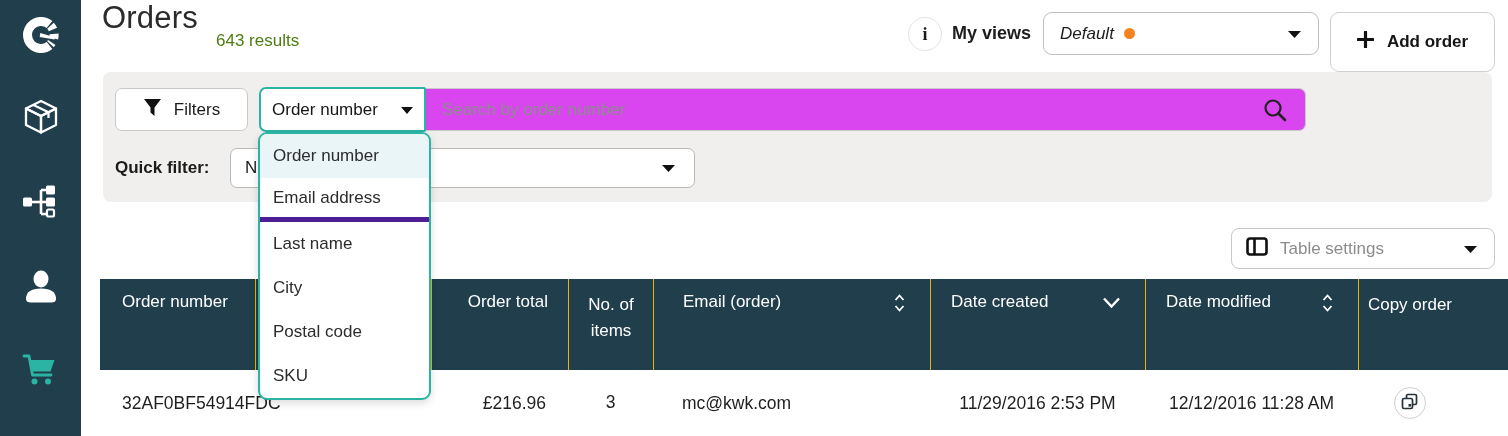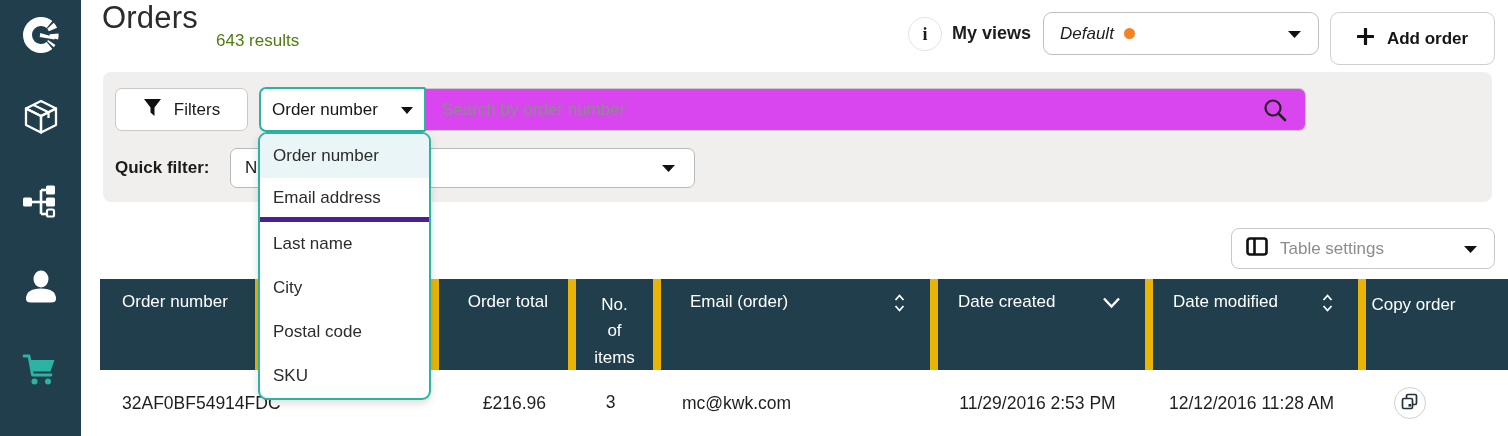--- a/index.html
+++ b/index.html
@@ -16,21 +16,21 @@
   .results-count { position:absolute; left:216px; top:31px; font-size:17px; color:#4d7c0f; }
   .info-circle { position:absolute; left:908px; top:17px; width:34px; height:34px; border:1px solid #e4e4e4; border-radius:50%;
     display:flex; align-items:center; justify-content:center; background:#fff;
     font-family:"Liberation Serif", serif; font-weight:700; font-size:18px; color:#1c1c1c; }
   .my-views { position:absolute; left:952px; top:23px; font-size:18px; font-weight:700; color:#1d1d1d; }
   .views-select { position:absolute; left:1043px; top:12px; width:276px; height:43px; background:#fff;
     border:1px solid #bfbfbf; border-radius:9px; display:flex; align-items:center; padding:0 16px; cursor:pointer; }
   .views-value { font-style:italic; font-size:17px; color:#1d1d1d; }
   .orange-dot { width:11px; height:11px; border-radius:50%; background:#f58220; margin-left:10px; }
   .views-caret { margin-left:auto; }
-  .add-order-btn { position:absolute; left:1330px; top:12px; width:165px; height:53px; background:#fff;
+  .add-order-btn { position:absolute; left:1330px; top:12px; width:165px; height:60px; background:#fff;
     border:1px solid #cfcfcf; border-radius:9px; display:flex; align-items:center; justify-content:center;
     gap:13px; font-size:17px; font-weight:600; color:#151515; cursor:pointer; }
 
   
   .filter-panel { position:absolute; left:103px; top:72px; width:1389px; height:130px; background:#f0efee; border-radius:8px; }
   .filters-btn { position:absolute; left:115px; top:88px; width:133px; height:43px; background:#fff;
     border:1px solid #c9c9c9; border-radius:7px; display:flex; align-items:center; justify-content:center;
     gap:12px; font-size:17px; color:#1b1b1b; cursor:pointer; }
   .field-select { position:absolute; left:259px; top:87px; width:167px; height:45px; background:#fff;
     border:2px solid #2bb3a3; border-radius:7px 2px 2px 7px; display:flex; align-items:center;
@@ -58,21 +58,21 @@
   
   .table-settings { position:absolute; left:1231px; top:228px; width:264px; height:41px; background:#fff;
     border:1px solid #c9c9c9; border-radius:8px; display:flex; align-items:center; padding:0 16px 0 14px;
     font-size:17px; color:#8c8c8c; gap:12px; cursor:pointer; }
   .ts-caret { margin-left:auto; }
 
   
   .tbl-header { position:absolute; left:100px; top:279px; width:1408px; height:91px; background:#203e4c;
     display:flex; color:#fff; font-size:17px; z-index:2; }
   .th { padding-top:13px; position:relative; height:100%; }
-  .th + .th { border-left:8px solid #eab308; }
+  .th + .th { border-left:1px solid #eab308; }
   .th-sort { position:absolute; right:24px; top:15px; cursor:pointer; }
   .c1{width:155px; padding-left:22px;} .c2{width:176px;} .c3{width:137px; text-align:right; padding-right:20px;}
   .c4{width:85px; text-align:center; line-height:1.55; padding-left:16px; padding-right:16px;}
   .c5{width:277px; padding-left:29px;} .c6{width:215px; padding-left:20px;} .c7{width:213px; padding-left:20px;}
   .c8{width:103px; text-align:center; line-height:1.5;}
   .tbl-row { position:absolute; left:100px; top:370px; width:1408px; height:66px; background:#fff;
     display:flex; align-items:center; font-size:17.5px; color:#1f1f1f; z-index:1; }
   .td { height:100%; display:flex; align-items:center; }
   .td.c1{justify-content:flex-start;} .td.c3{justify-content:flex-end; padding-right:22px;}
   .td.c4{justify-content:center; padding:0;} .td.c5{justify-content:flex-start;}

